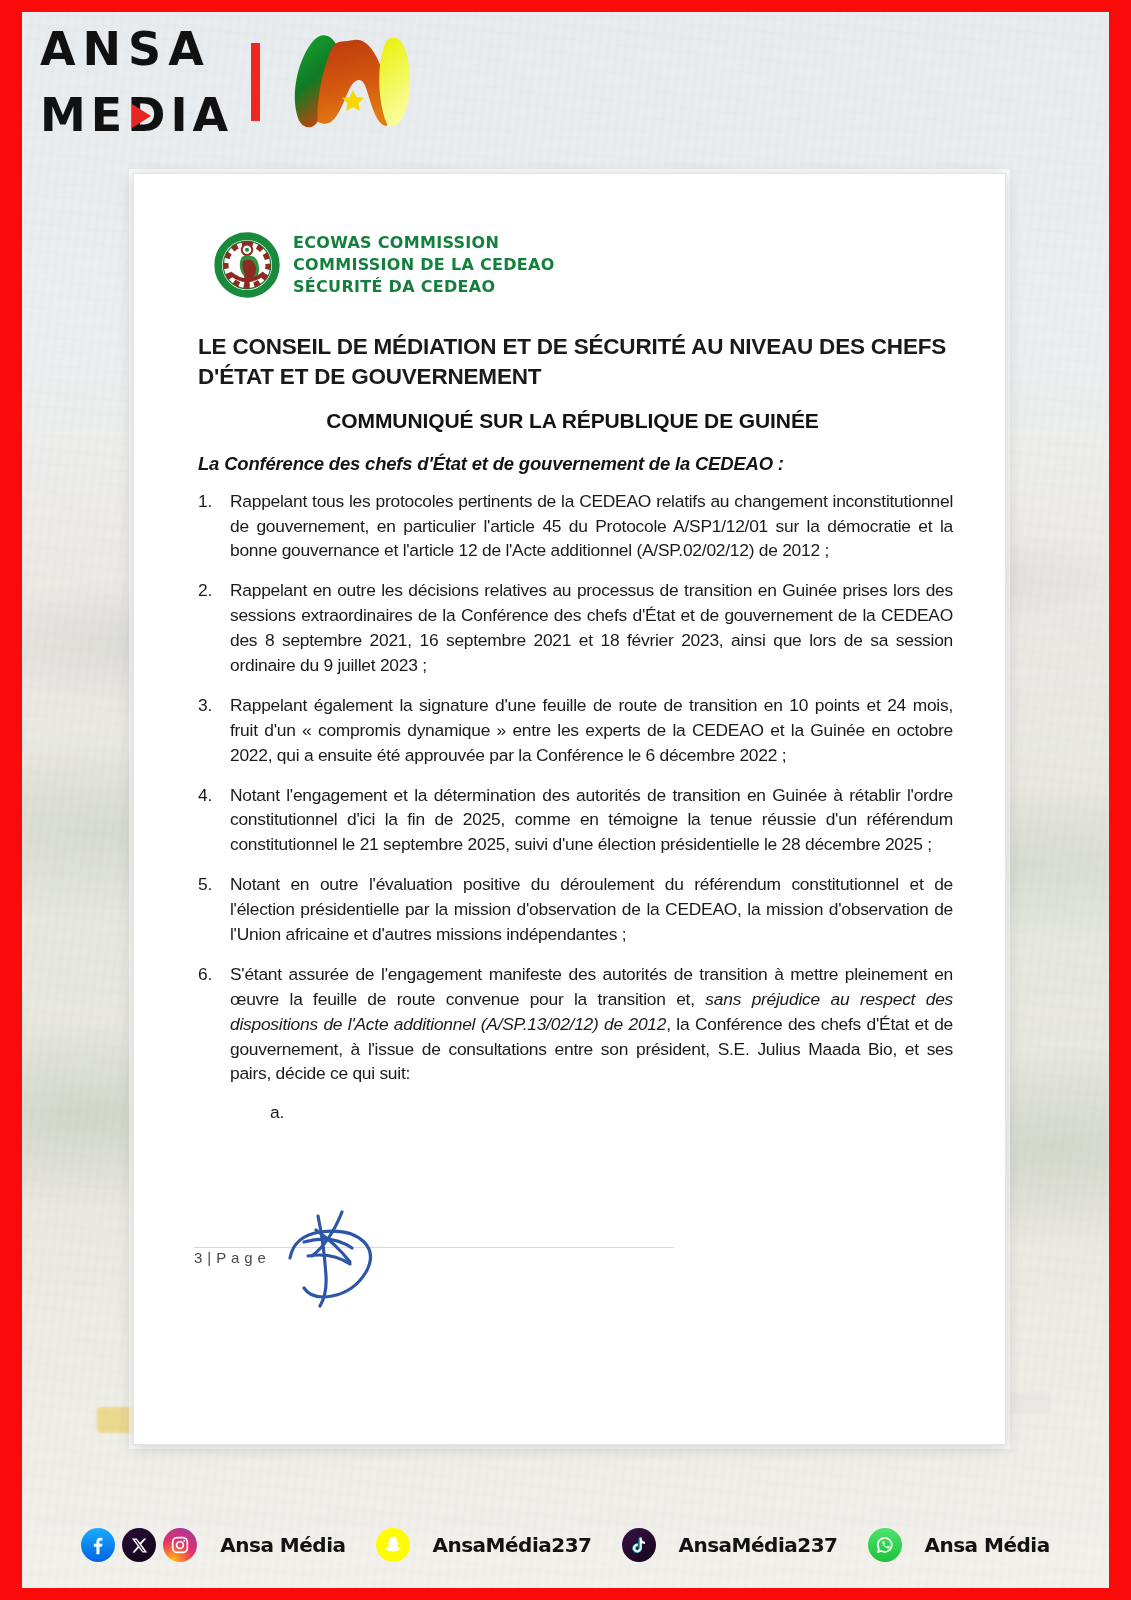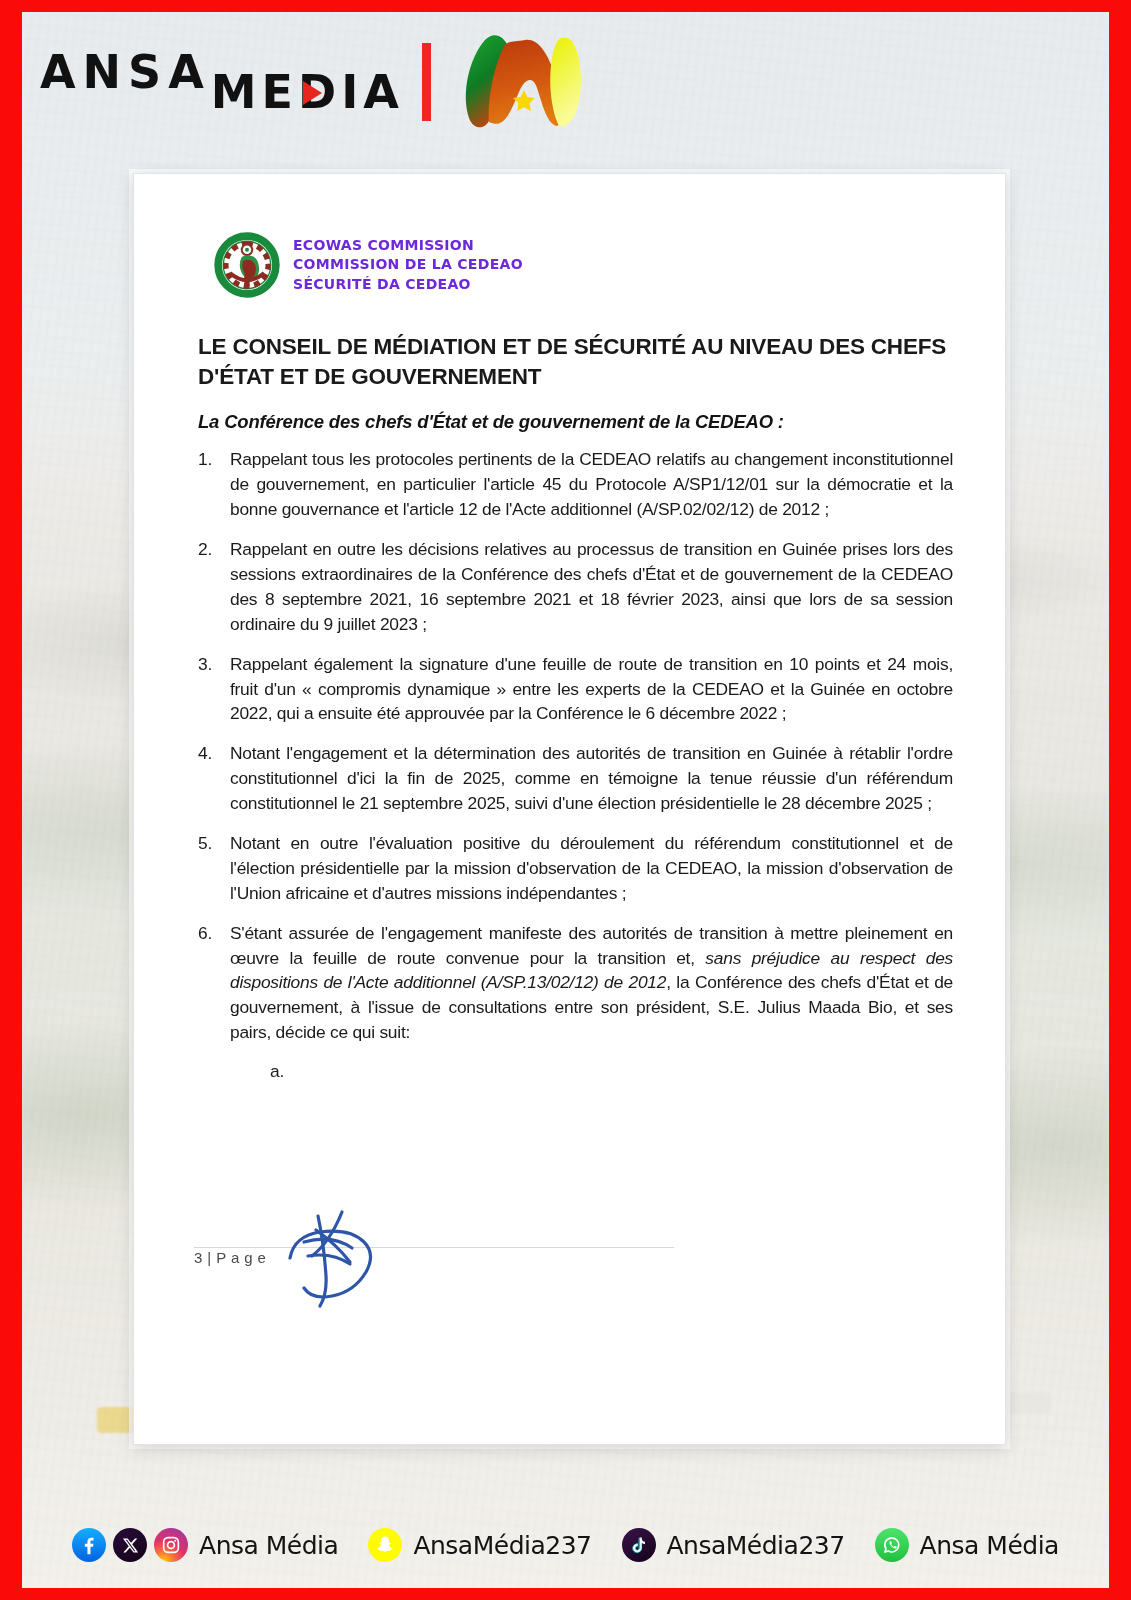--- a/index.html
+++ b/index.html
@@ -59,21 +59,21 @@
     position:absolute; opacity:.55; border-radius:4px;
     filter:blur(1.2px);
   }
 
   
   .brandbar{
     position:absolute; left:18px; top:10px;
     height:120px; display:flex; align-items:center; gap:12px;
     z-index:6;
   }
-  .ansa{ display:flex; flex-direction:row; line-height:1; }
+  .ansa{ display:flex; flex-direction:column; line-height:1; }
   .ansa-top{
     font-size:46px; font-weight:700; letter-spacing:7px;
     color:#111; font-family:"DejaVu Sans", sans-serif;
   }
   .ansa-bot{
     position:relative;
     font-size:46px; font-weight:800; letter-spacing:5px;
     color:#111; font-family:"DejaVu Sans", sans-serif;
     margin-top:20px;
   }
@@ -99,21 +99,21 @@
     box-shadow:0 3px 14px rgba(60,60,70,.22), 0 0 0 4px rgba(255,255,255,.75);
     z-index:5;
   }
   .sheet-inner{ position:absolute; inset:0; padding:58px 52px 0 58px; }
 
   
   .ecowas{ display:flex; align-items:center; gap:13px; margin-left:22px;}
   .ecowas-seal{ width:66px; height:66px; flex:0 0 66px; }
   .ecowas-lines{
     font-family:"DejaVu Sans", sans-serif;
-    font-weight:700; color:#6d28d9; font-size:14px;
+    font-weight:700; color:#15803d; font-size:16px;
     line-height:1.38; letter-spacing:.3px;
   }
   .ecowas-lines div{ white-space:nowrap; }
 
   
   .doc-title{
     margin-top:34px;
     text-align:left;
     font-family:"Liberation Sans", sans-serif;
     font-size:22.5px; font-weight:600;
@@ -184,22 +184,22 @@
     position:absolute; left:0; right:0; bottom:26px;
     display:flex; align-items:center; justify-content:center;
     gap:0px; z-index:7;
   }
   .sgroup{ display:flex; align-items:center; gap:7px; }
   .sgap{ width:30px; }
   .sicon{ width:34px; height:34px; border-radius:50%; flex:0 0 34px;
           display:flex; align-items:center; justify-content:center; }
   .slabel{
     font-family:"DejaVu Sans", sans-serif;
-    font-size:25px; font-weight:400; color:#131313;
-    letter-spacing:-.5px; white-space:nowrap; margin-left:4px;
+    font-size:20px; font-weight:700; color:#131313;
+    letter-spacing:-.5px; white-space:nowrap; margin-left:16px;
   }
 </style>
 </head>
 <body>
 
 <div class="poster">
   <div class="canvas">
     <div class="bgphoto"></div>
     <div class="bgstreak"></div>
     <div class="bgcar" style="left:75px;top:1395px;width:52px;height:26px;background:#e8c94a;"></div>
@@ -258,20 +258,21 @@
             <circle cx="50" cy="50" r="48" fill="none" stroke="#1a8a3c" stroke-width="3"></circle>
           </svg>
           <div class="ecowas-lines">
             <div>ECOWAS COMMISSION</div>
             <div>COMMISSION DE LA CEDEAO</div>
             <div>SÉCURITÉ DA CEDEAO</div>
           </div>
         </div>
 
         <div class="doc-title">LE CONSEIL DE MÉDIATION ET DE SÉCURITÉ AU NIVEAU DES CHEFS D'ÉTAT ET DE GOUVERNEMENT</div>
+        <div class="doc-subtitle">COMMUNIQUÉ SUR LA RÉPUBLIQUE DE GUINÉE</div>
         <div class="lead">La Conférence des chefs d'État et de gouvernement de la CEDEAO :</div>
 
         <ol class="items">
           <li>
             <span class="num">1.</span>
             <span>Rappelant tous les protocoles pertinents de la CEDEAO relatifs au changement inconstitutionnel de gouvernement, en particulier l'article 45 du Protocole A/SP1/12/01 sur la démocratie et la bonne gouvernance et l'article 12 de l'Acte additionnel (A/SP.02/02/12) de 2012 ;</span>
           </li>
           <li>
             <span class="num">2.</span>
             <span>Rappelant en outre les décisions relatives au processus de transition en Guinée prises lors des sessions extraordinaires de la Conférence des chefs d'État et de gouvernement de la CEDEAO des 8 septembre 2021, 16 septembre 2021 et 18 février 2023, ainsi que lors de sa session ordinaire du 9 juillet 2023 ;</span>

